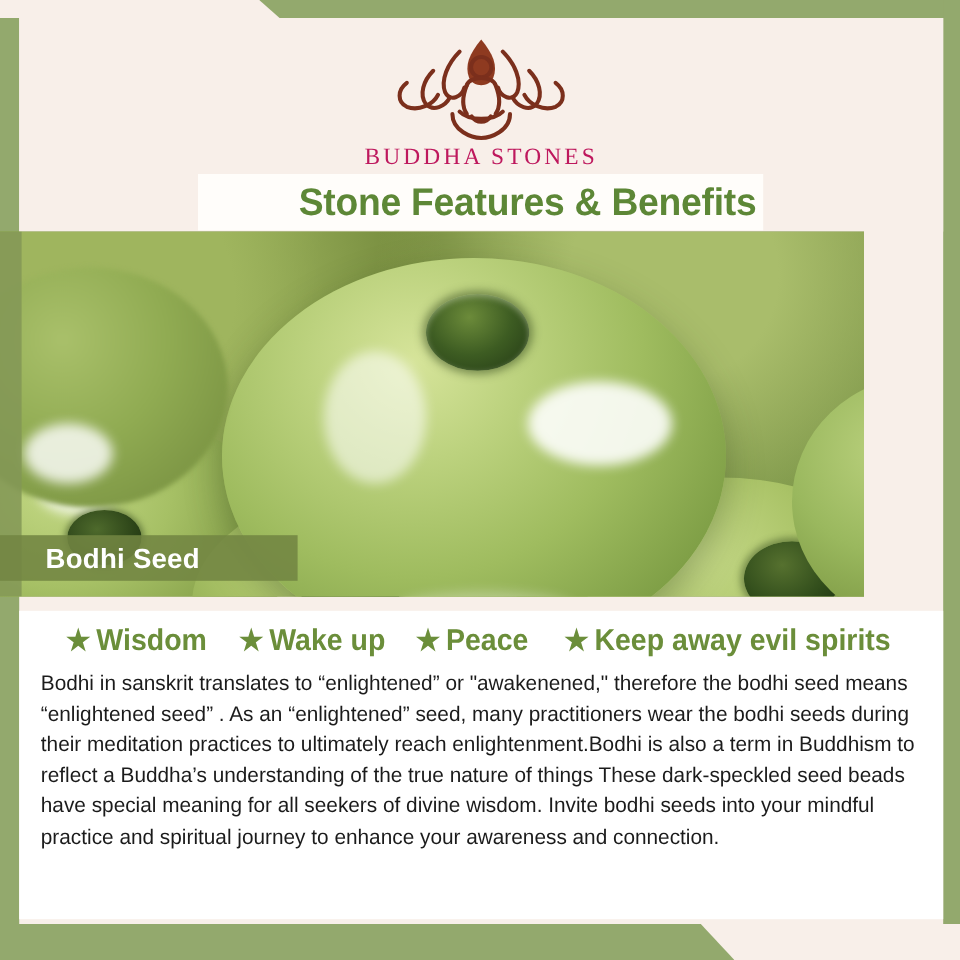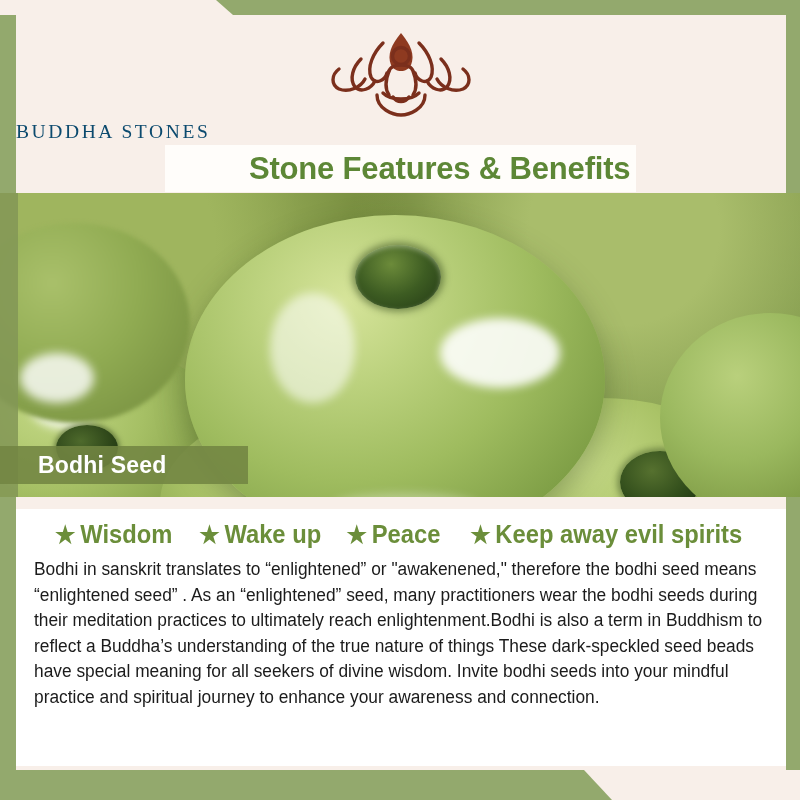--- a/index.html
+++ b/index.html
@@ -78,22 +78,22 @@
   .logo-mark {
     display: block;
     margin: 0 auto;
   }
   .logo-word {
     display: block;
     margin-top: 2px;
     font-family: "Liberation Serif", serif;
     font-size: 19.5px;
     letter-spacing: 2.6px;
-    color: #0c4a6e;
-    text-align: left;
+    color: #be185d;
+    text-align: center;
   }
 
   .title-band {
     position: absolute;
     left: 149px;
     top: 130px;
     width: 471px;
     height: 47px;
     background: #fffdfa;
     display: flex;
@@ -108,21 +108,21 @@
     letter-spacing: -0.2px;
     color: #5d8736;
     transform: scaleX(0.97);
   }
 
   
   .photo {
     position: absolute;
     top: 193px;
     left: 0;
-    width: 800px;
+    width: 720px;
     height: 304px;
     overflow: hidden;
     background: #7d9447;
   }
   .photo-canvas {
     position: absolute;
     inset: 0;
   }
   .bead {
     position: absolute;

